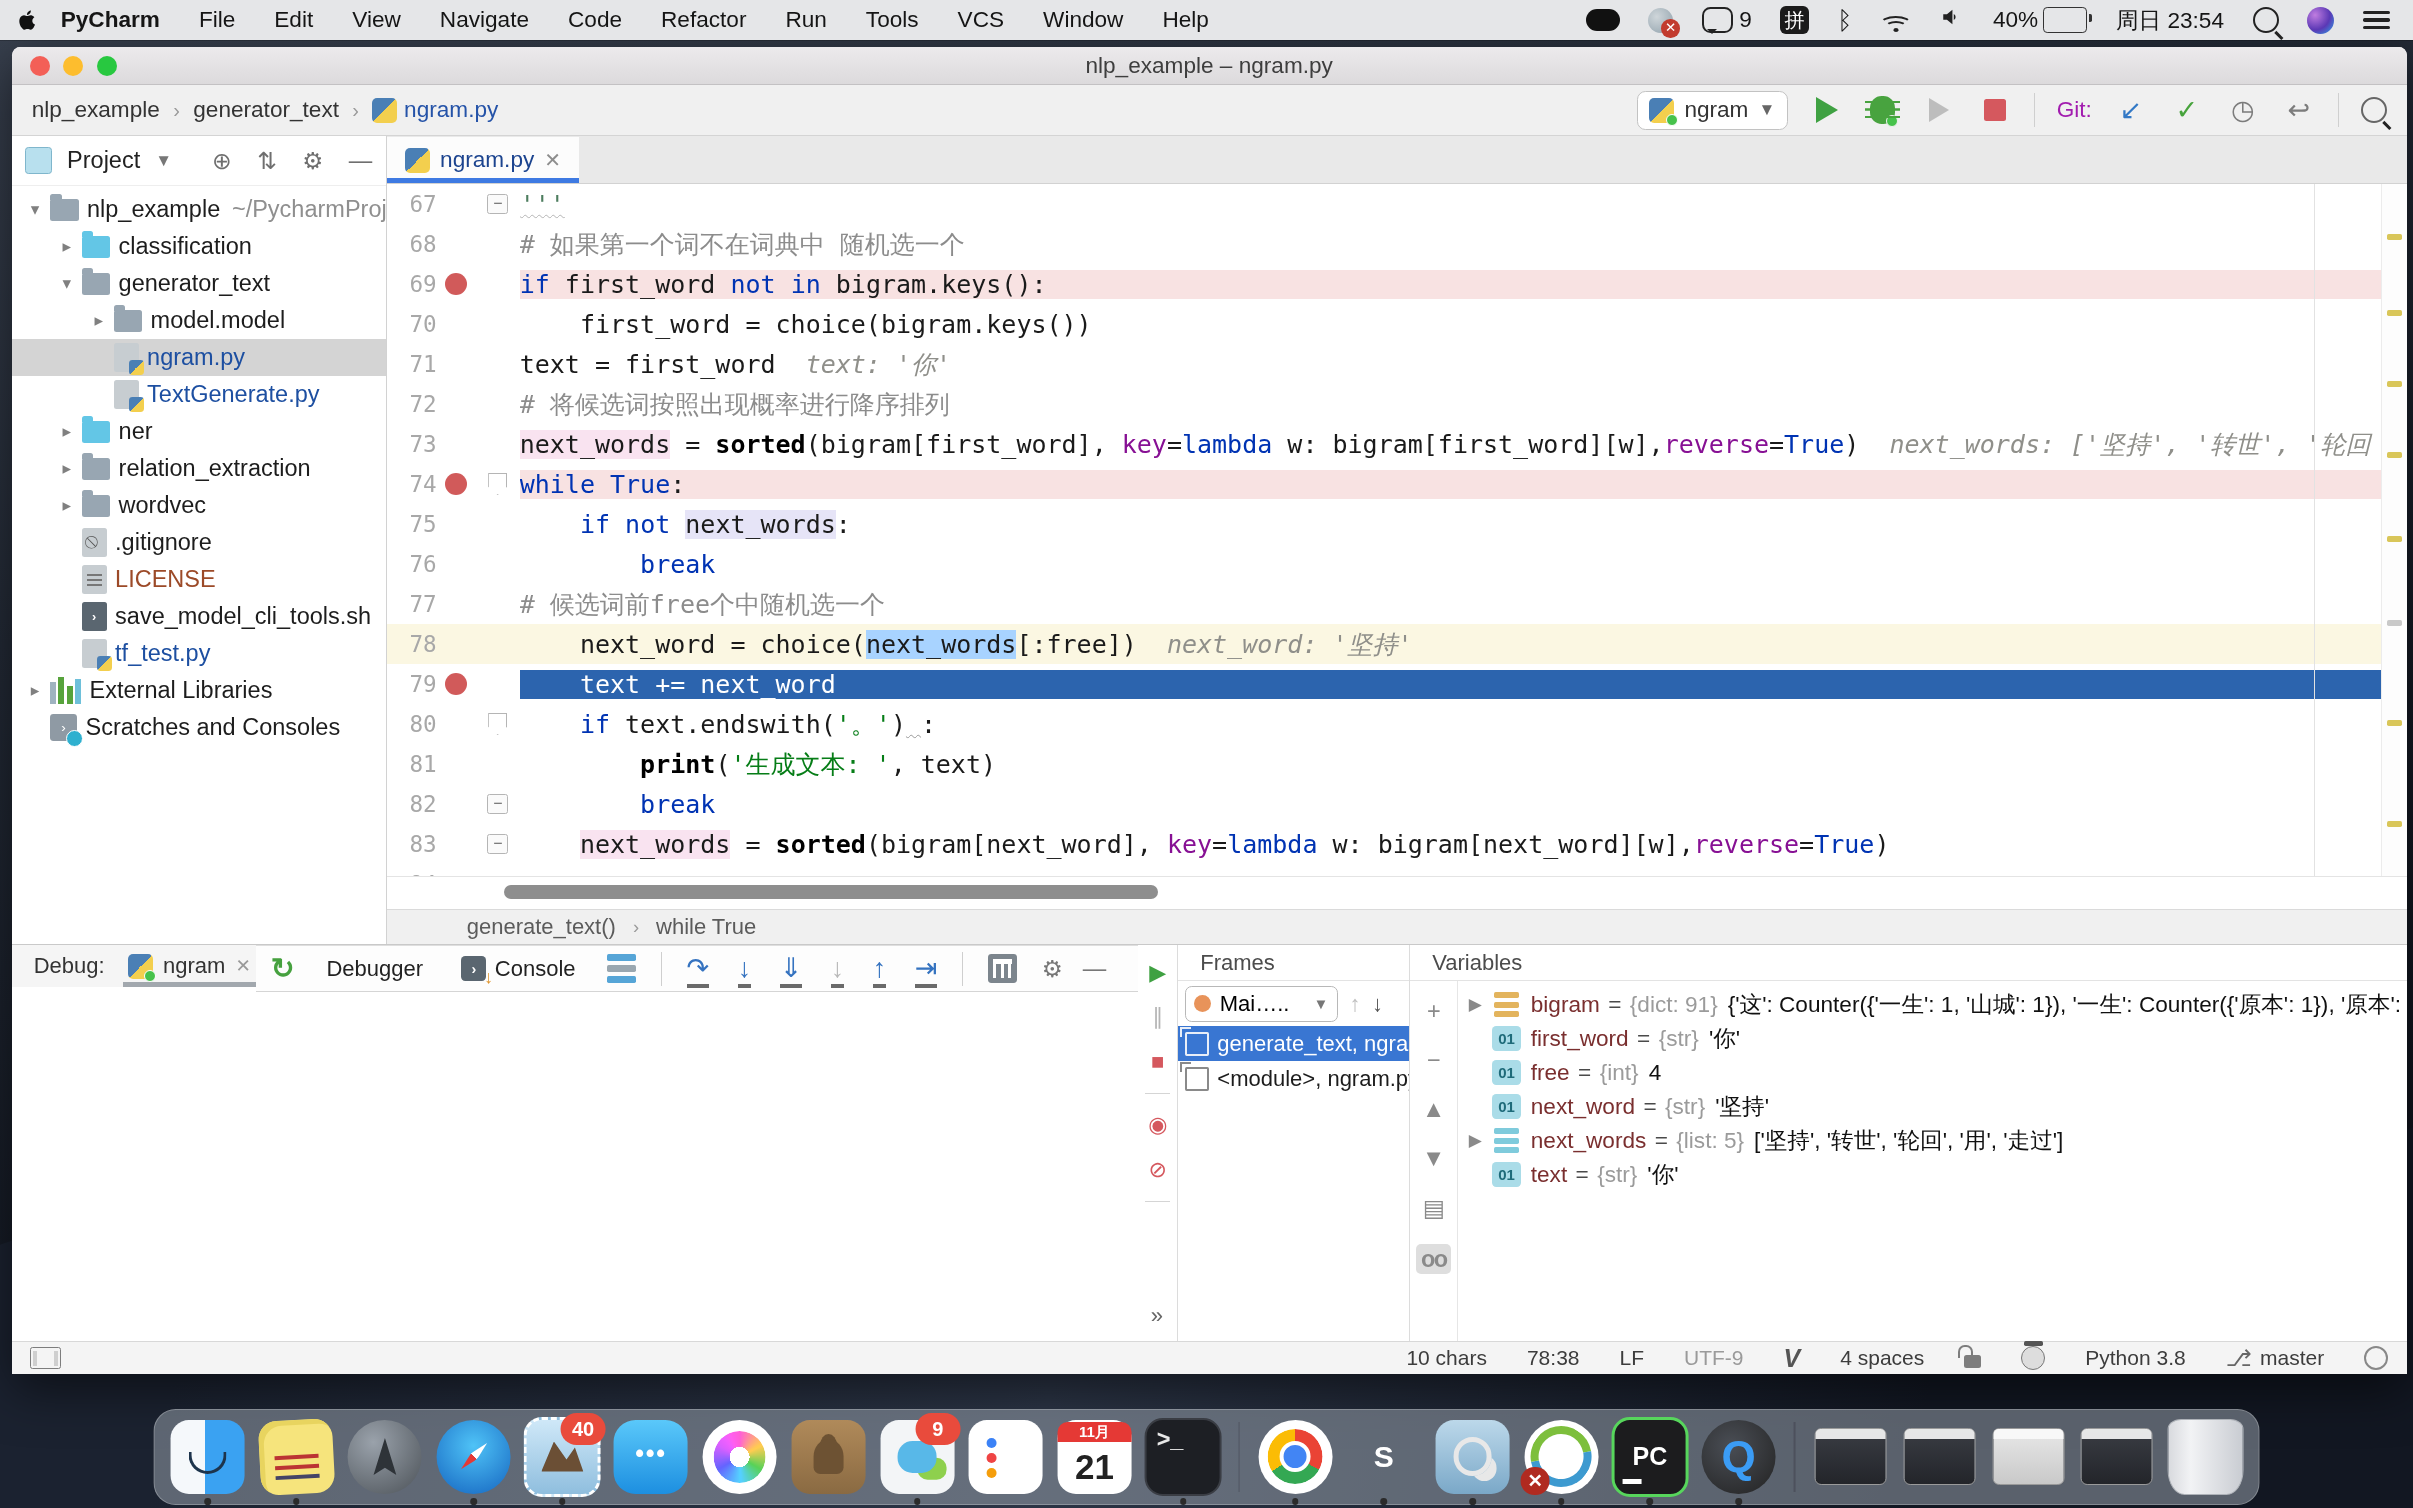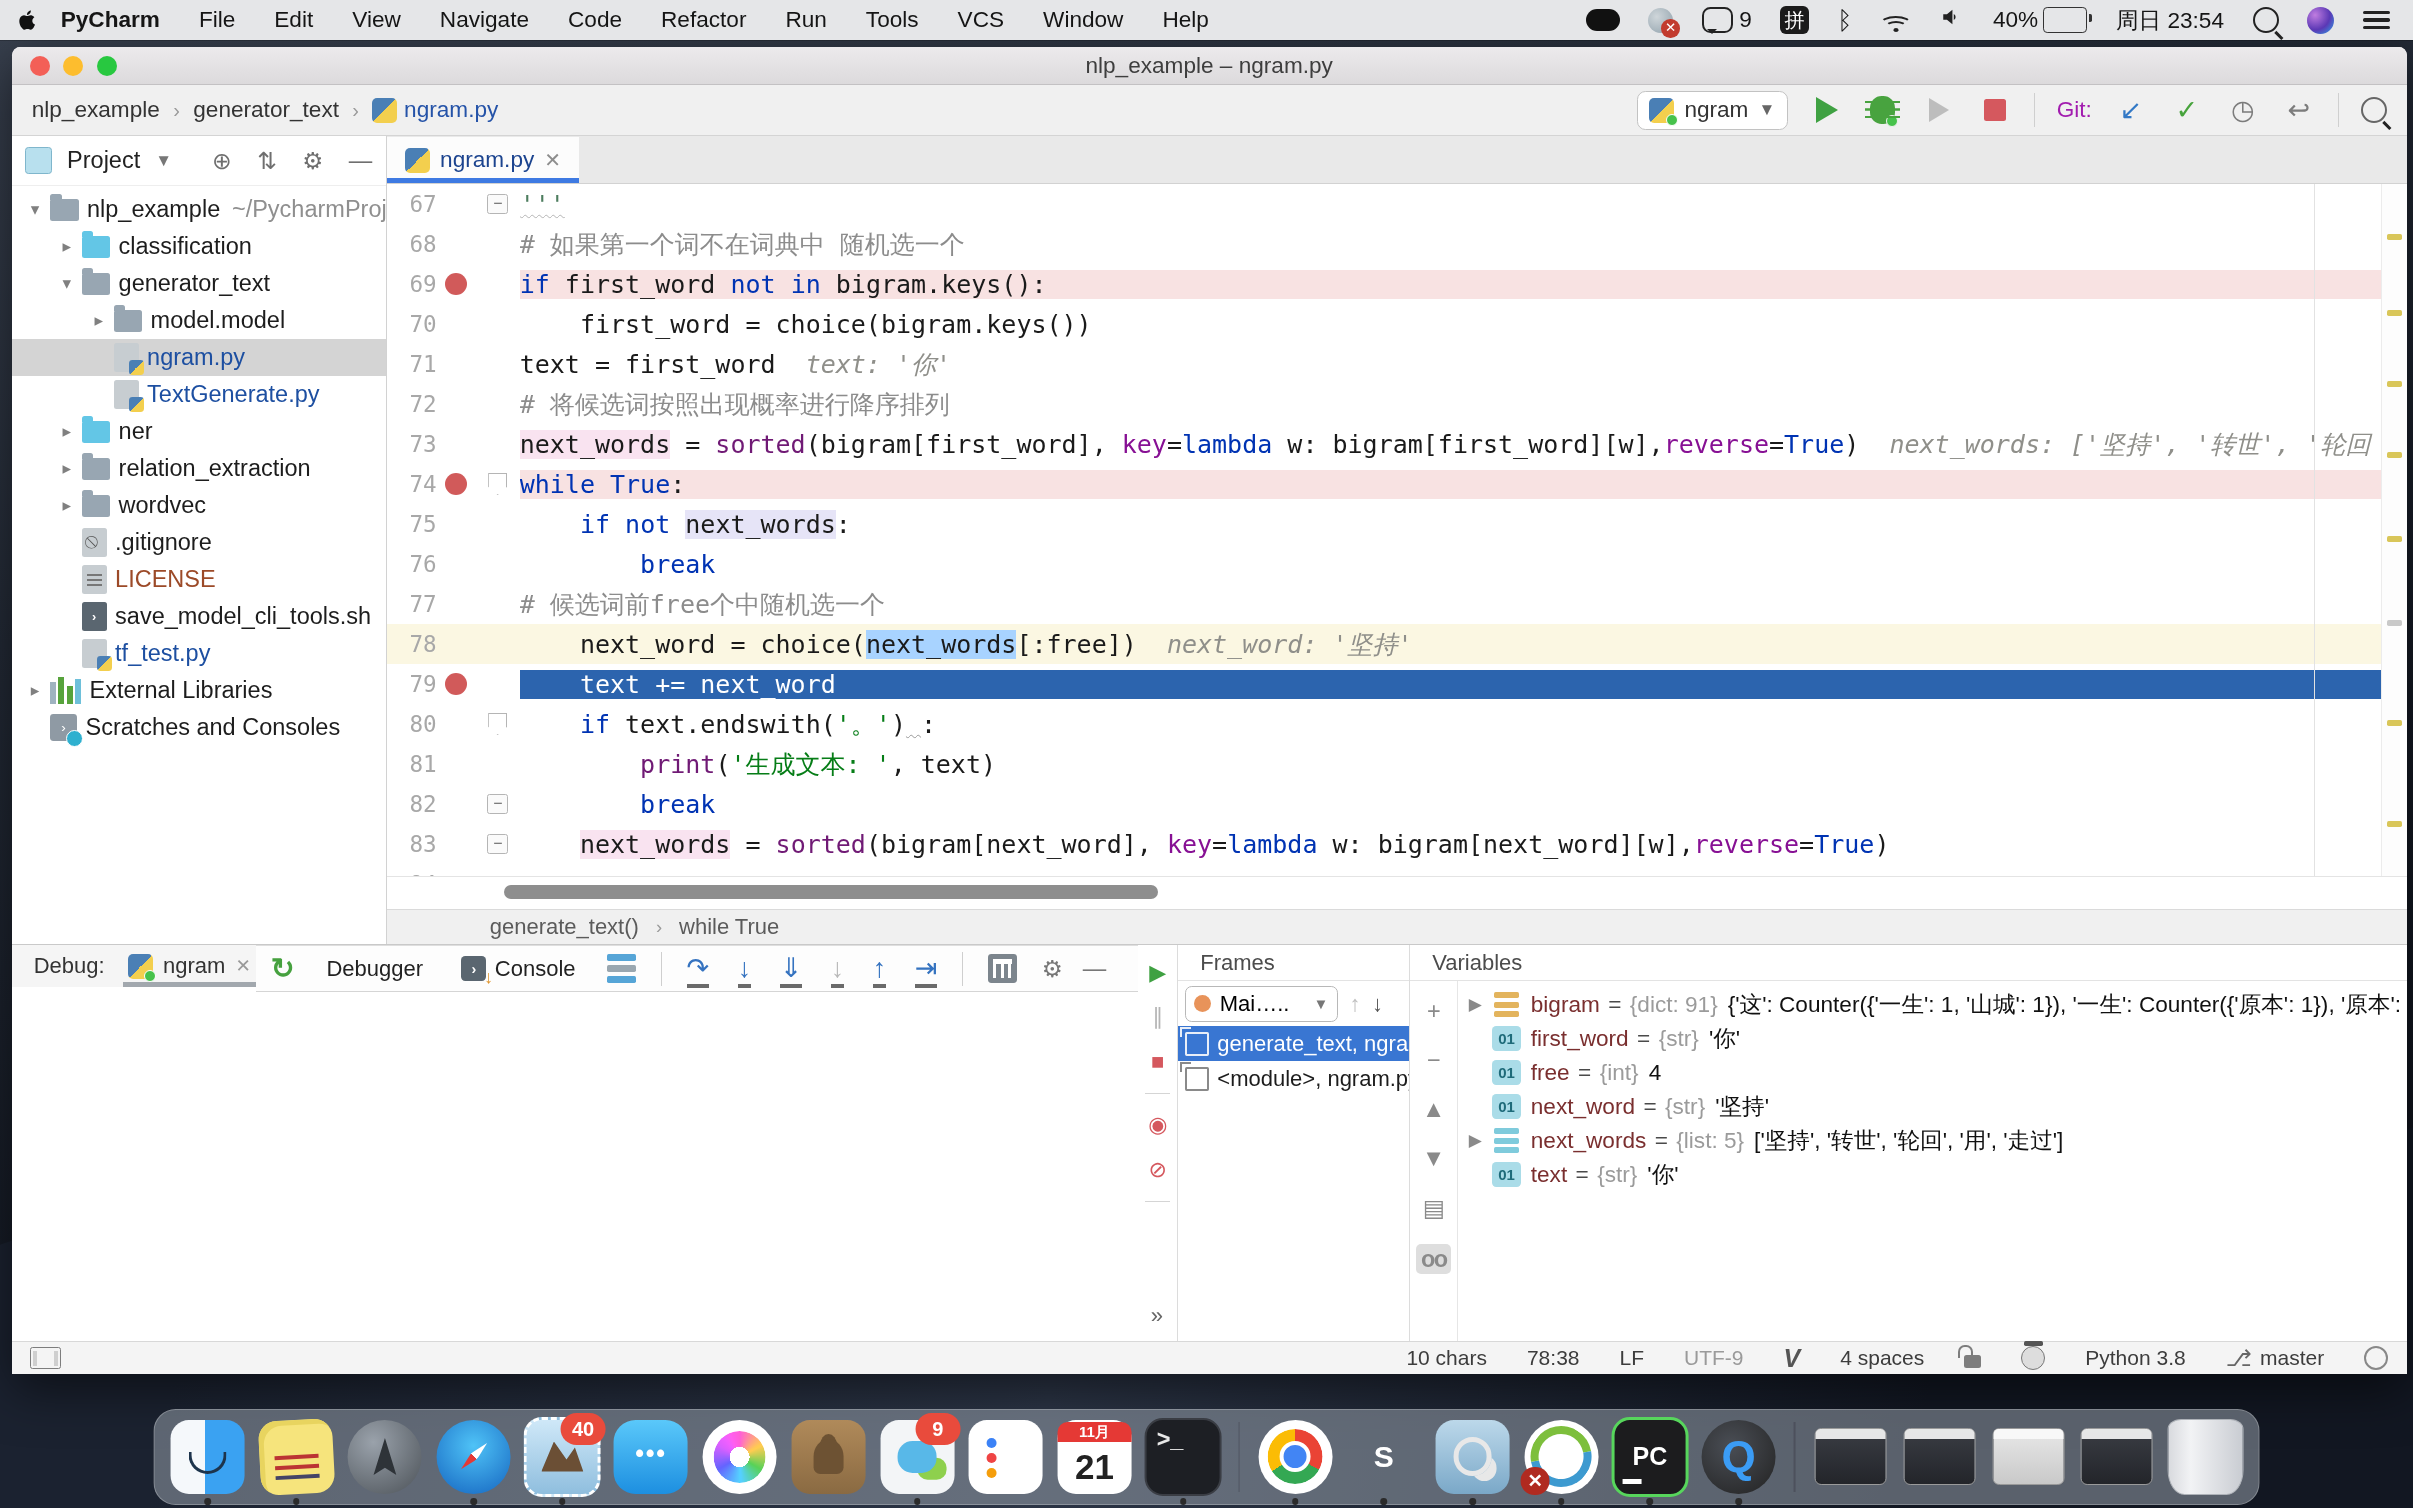--- a/index.html
+++ b/index.html
@@ -117,33 +117,33 @@
   .line .bpc{flex:0 0 39px;display:flex;justify-content:center;align-items:center;}
   .line .bpdot{width:22px;height:22px;border-radius:50%;background:#d15a5a;}
   .line .fc{flex:0 0 44px;display:flex;justify-content:center;align-items:center;}
   .line .fbox{width:18.4px;height:18.4px;border:0.8px solid #b5b5b5;background:#fafafa;color:#777;font-size:15px;line-height:17px;text-align:center;border-radius:2.5px;}
   .line .ftag{width:17px;height:20px;background:#fff;border:0.8px solid #b5b5b5;clip-path:polygon(0 0,100% 0,100% 62%,50% 100%,0 62%);}
   .line .code{flex:1;white-space:pre;overflow:hidden;}
   .line.bp .code{background:#f8e2e2;}
   .line.warm{background:#fbf7e2;}
   .line.cur .code{background:#2c64ae;}
   .line.cur .code span{color:#fff !important;}
-  .k{color:#0033b3;}.n{color:#1a1a1a;}.s{color:#067d17;}.c{color:#8c8c8c;}.b{color:#701a75;}.kw{color:#871094;}
+  .k{color:#0033b3;}.n{color:#1a1a1a;}.s{color:#067d17;}.c{color:#8c8c8c;}.b{color:#000000;font-weight:bold;}.kw{color:#871094;}
   .doc{color:#4d7d5f;text-decoration:underline wavy #b5b5b5 0.8px;}
   .h{color:#8f8f8a;font-style:italic;}
   .wavy{text-decoration:underline wavy #9a9a9a 0.8px;}
   .hl-pink{background:#f9e3f0;}
   .hl-lav{background:#e6e4f7;}
   .hl-sel{background:#a8d3ff;}
   .margin-guide{position:absolute;top:0;bottom:0;left:1927px;width:0.8px;background:#e2e2e2;}
   .stripe{position:absolute;right:0;top:0;bottom:0;width:25px;background:#fdfdfd;border-left:0.8px solid #ececec;}
   .stripe i{position:absolute;left:5px;width:15px;height:5.9px;border-radius:1.7px;background:#d9c659;}
   .hscroll{height:32px;border-top:0.8px solid #e4e4e4;position:relative;background:#fff;}
   .hthumb{position:absolute;left:117px;top:7.5px;width:654px;height:14.2px;border-radius:7.5px;background:#8e8e8e;}
-  .ed-crumbs{height:34px;background:#f0f0f0;border-top:0.8px solid #dadada;display:flex;align-items:center;gap:17px;padding-left:103px;font-size:22px;color:#5b5b5b;}
+  .ed-crumbs{height:34px;background:#f0f0f0;border-top:0.8px solid #dadada;display:flex;align-items:center;gap:17px;padding-left:80px;font-size:22px;color:#5b5b5b;}
   .ed-crumbs .sep{color:#9a9a9a;font-size:18.4px;}
 
   
   .debug{height:396px;flex:0 0 396px;border-top:0.8px solid #c9c9c9;display:flex;flex-direction:row;background:#fff;font-size:22px;}
   .dbg-tabs{height:42px;display:flex;align-items:center;background:#f5f5f5;padding-left:22px;gap:18.4px;color:#333;}
   .dbg-tab{display:flex;align-items:center;gap:10px;height:100%;position:relative;padding:0 5px;}
   .dbg-tab .ul{position:absolute;left:0;right:0;bottom:0;height:5px;background:#a2a8ae;}
   .dbg-tab .x{color:#999;font-size:18.4px;}
   .dbg-toolbar{height:45px;border-top:0.8px solid #dedede;border-bottom:0.8px solid #d5d5d5;display:flex;align-items:center;gap:25px;padding:0 15px;background:#fdfdfd;}
   .rerun{color:#46a13f;font-size:28.5px;font-weight:bold;}

